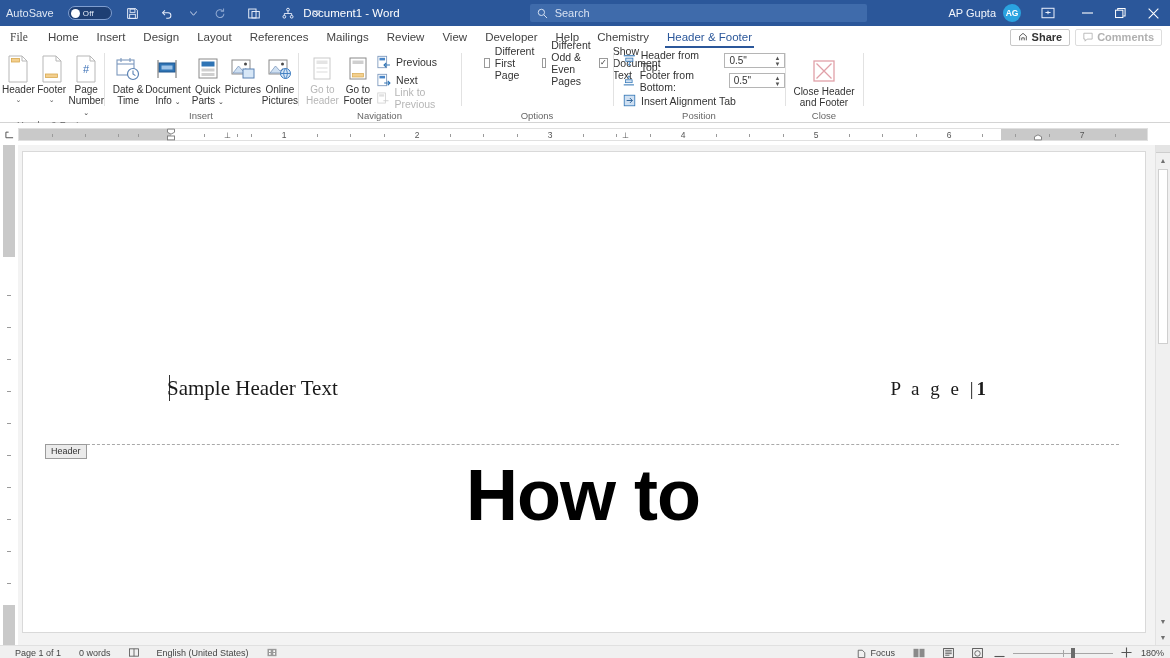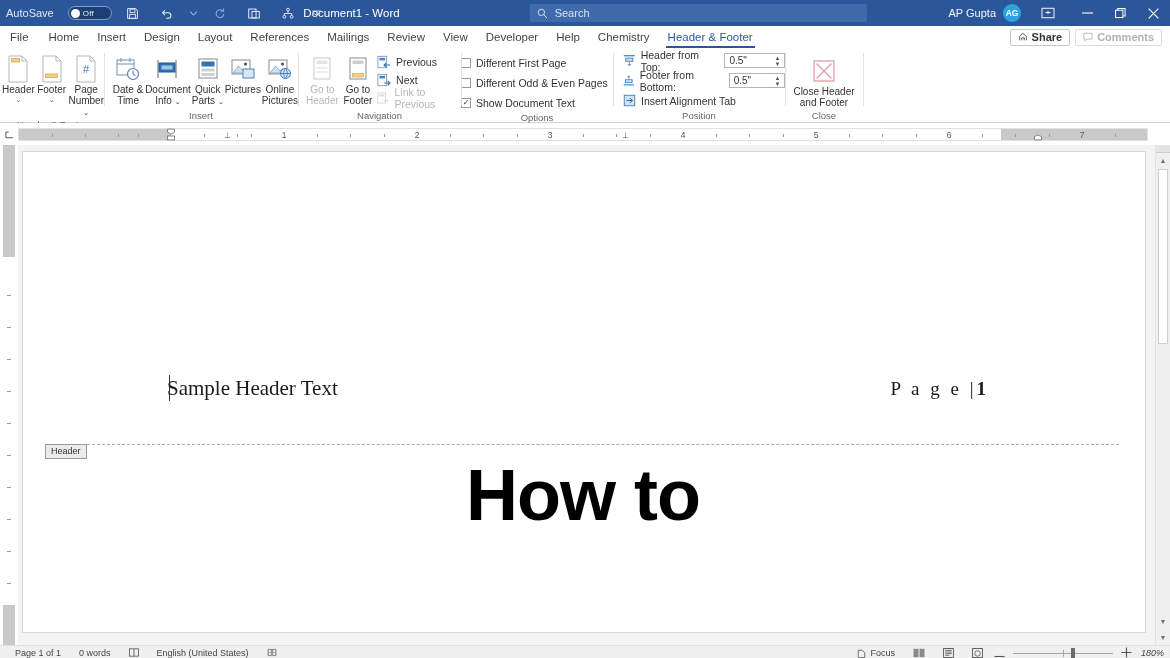--- a/index.html
+++ b/index.html
@@ -59,21 +59,21 @@
 
   
   .tabbar {
     height: 22px; background: #ffffff; display: flex; align-items: stretch;
     position: relative; border-bottom: 0;
   }
   .tab {
     padding: 0 9px; display: flex; align-items: center; font-size: 11.5px;
     color: #444444; position: relative; white-space: nowrap;
   }
-  .tab.first { padding-left: 10px; padding-right: 11px; }
+  .tab.first { padding-left: 10px; padding-right: 11px; font-family: Liberation Serif, serif; }
   .tab.active { color: #2b579a; }
   .tab.active:after {
     content: ""; position: absolute; left: 7px; right: 7px; bottom: 0;
     height: 2px; background: #2b579a;
   }
   .tabbar-right {
     margin-left: auto; display: flex; align-items: center; gap: 5px; padding-right: 8px; font-weight: bold;
   }
   .share-btn, .comments-btn {
     height: 17px; border: 1px solid #c8c8c8; border-radius: 2px;
@@ -217,21 +217,21 @@
   .sb-right { margin-left: auto; display: flex; align-items: flex-end; }
   .zoomslider {
     width: 100px; height: 10px; position: relative; display: flex; align-items: center;
     margin: 0 6px;
   }
   .zoomslider .track { position:absolute; left:0; right:0; top:5px; height:1px; background:#a6a6a6; }
   .zoomslider .mid { position:absolute; left:50%; top:2px; width:1px; height:7px; background:#a6a6a6; }
   .zoomslider .knob {
     position:absolute; left: 58px; top: 0px; width: 4px; height: 11px; background:#6b6b6b;
   }
-  .zlabel { width: 30px; text-align: right; font-style: italic; }
+  .zlabel { width: 30px; text-align: right; }
 </style>
 </head>
 <body>
 
 <div class="titlebar">
   <div class="tb-left">
     <span class="autosave-label">AutoSave</span>
     <div class="autosave-toggle">
       <span class="autosave-knob"></span>
       <span class="autosave-off">Off</span>
@@ -500,21 +500,21 @@
               <path d="M14.8 11.5H8.2" stroke="#cfcfcf" stroke-width="1.2"></path>
             </svg>
           <span>Link to Previous</span>
         </div>
       </div>
     </div>
     <div class="rgroup-label">Navigation</div>
   </div>
 
   <div class="rgroup" style="width:152px">
-    <div class="rgroup-body" style="padding-left:0; flex-direction:column; gap:3px; padding-top:6px">
+    <div class="rgroup-body" style="padding-left:23px; flex-direction:row; gap:3px; padding-top:6px">
       <div class="smallrow">
         <span class="chk"></span>
         <span>Different First Page</span>
       </div>
       <div class="smallrow">
         <span class="chk"></span>
         <span>Different Odd &amp; Even Pages</span>
       </div>
       <div class="smallrow">
         <span class="chk">✓</span>

